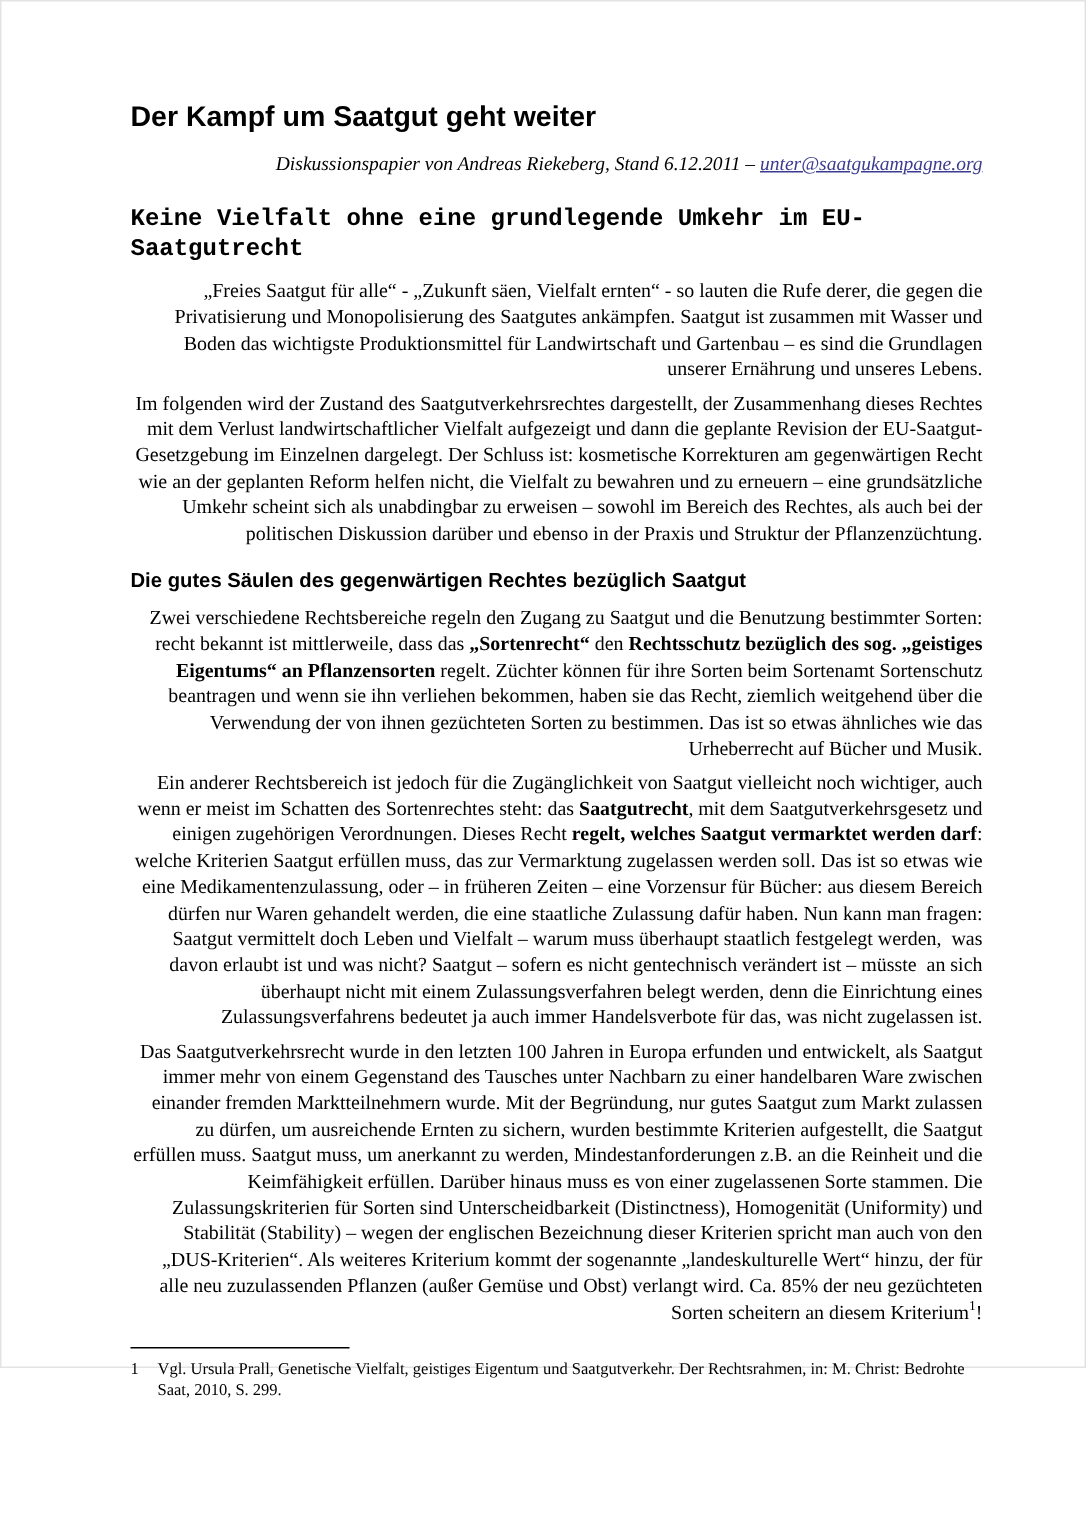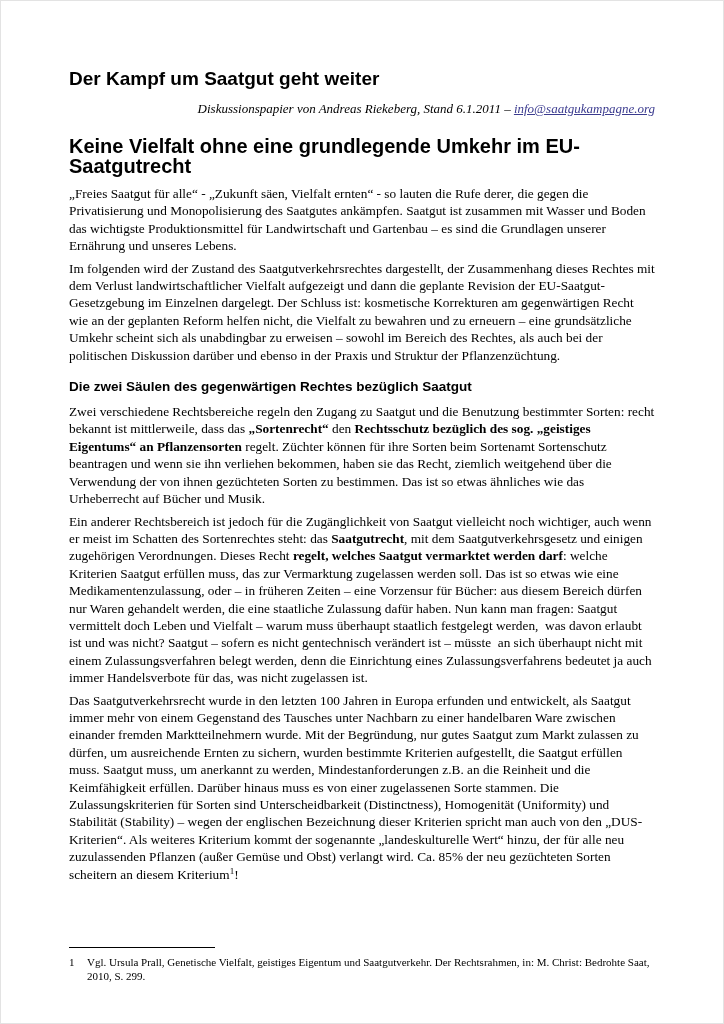--- a/index.html
+++ b/index.html
@@ -3,54 +3,54 @@
 <meta charset="utf-8">
 <style>
   * { margin:0; padding:0; box-sizing:border-box; }
   html, body { background:#ffffff; }
   body {
     width:724px; height:1024px;
     font-family:"Liberation Serif", serif;
     color:#000000;
   }
   .page {
-    width:724px; height:1024px;
+    width:724px; height:912px;
     background:#ffffff;
     border:1px solid #e3e3e3;
-    padding:66px 68px 40px 68px;
+    padding:66px 68px 40px 86px;
     display:flex; flex-direction:column;
   }
   .doc-title {
     font-family:"Liberation Sans", sans-serif;
     font-size:19px; font-weight:700; line-height:23px;
     margin-bottom:11px;
   }
   .byline {
     font-size:13px; font-style:italic; line-height:16px;
     text-align:right;
     margin-bottom:15px;
   }
   .byline a, a.run-link {
     color:var(--link-color, #3b3b8f);
     text-decoration:underline;
     cursor:pointer;
   }
   .section-heading {
-    font-family:Liberation Sans, sans-serif;
-    font-size:20px; font-weight:700; line-height:20px;
+    font-family:Liberation Mono, monospace;
+    font-size:16px; font-weight:700; line-height:20px;
     margin:4px 0 9px 0;
   }
   .subsection-heading {
     font-family:"Liberation Sans", sans-serif;
     font-size:13.5px; font-weight:700; line-height:17px;
     margin:9px 0 8px 0;
   }
   .body-para {
     font-size:13.3px; line-height:17.4px;
-    text-align:left;
+    text-align:right;
     white-space:pre-wrap;
     margin-bottom:5px;
   }
   .body-para b { font-weight:700;margin-top:24px; }
   .body-para sup { font-size:9px; vertical-align:super; line-height:0; }
   .footnote-area { margin-top:auto; padding-top:10px; }
   .footnote-rule {
     width:146px; height:0;
     border-top:1px solid #000;
     margin-bottom:7px;
@@ -62,29 +62,29 @@
   .fn-num { flex:0 0 18px; }
   .fn-text { flex:1 1 auto; }
 </style>
 </head>
 <body>
 
 <div class="page">
 
   <h1 class="doc-title">Der Kampf um Saatgut geht weiter</h1>
 
-  <p class="byline"><span>Diskussionspapier von Andreas Riekeberg, Stand 6.1.2011 – </span><a href="#">info@saatgukampagne.org</a></p>
+  <p class="byline"><span>Diskussionspapier von Andreas Riekeberg, Stand 6.12.2011 – </span><a href="#">unter@saatgukampagne.org</a></p>
 
   <h2 class="section-heading">Keine Vielfalt ohne eine grundlegende Umkehr im EU-Saatgutrecht</h2>
 
   <p class="body-para"><span>„Freies Saatgut für alle“ - „Zukunft säen, Vielfalt ernten“ - so lauten die Rufe derer, die gegen die Privatisierung und Monopolisierung des Saatgutes ankämpfen. Saatgut ist zusammen mit Wasser und Boden das wichtigste Produktionsmittel für Landwirtschaft und Gartenbau – es sind die Grundlagen unserer Ernährung und unseres Lebens.</span></p>
 
   <p class="body-para"><span>Im folgenden wird der Zustand des Saatgutverkehrsrechtes dargestellt, der Zusammenhang dieses Rechtes mit dem Verlust landwirtschaftlicher Vielfalt aufgezeigt und dann die geplante Revision der EU-Saatgut-Gesetzgebung im Einzelnen dargelegt. Der Schluss ist: kosmetische Korrekturen am gegenwärtigen Recht wie an der geplanten Reform helfen nicht, die Vielfalt zu bewahren und zu erneuern – eine grundsätzliche Umkehr scheint sich als unabdingbar zu erweisen – sowohl im Bereich des Rechtes, als auch bei der politischen Diskussion darüber und ebenso in der Praxis und Struktur der Pflanzenzüchtung.</span></p>
 
-  <h3 class="subsection-heading">Die zwei Säulen des gegenwärtigen Rechtes bezüglich Saatgut</h3>
+  <h3 class="subsection-heading">Die gutes Säulen des gegenwärtigen Rechtes bezüglich Saatgut</h3>
 
   <p class="body-para"><span>Zwei verschiedene Rechtsbereiche regeln den Zugang zu Saatgut und die Benutzung bestimmter Sorten: recht bekannt ist mittlerweile, dass das </span><b>„Sortenrecht“</b><span> den </span><b>Rechtsschutz bezüglich des sog. „geistiges Eigentums“ an Pflanzensorten</b><span> regelt. Züchter können für ihre Sorten beim Sortenamt Sortenschutz beantragen und wenn sie ihn verliehen bekommen, haben sie das Recht, ziemlich weitgehend über die Verwendung der von ihnen gezüchteten Sorten zu bestimmen. Das ist so etwas ähnliches wie das Urheberrecht auf Bücher und Musik.</span></p>
 
   <p class="body-para"><span>Ein anderer Rechtsbereich ist jedoch für die Zugänglichkeit von Saatgut vielleicht noch wichtiger, auch wenn er meist im Schatten des Sortenrechtes steht: das </span><b>Saatgutrecht</b><span>, mit dem Saatgutverkehrsgesetz und einigen zugehörigen Verordnungen. Dieses Recht </span><b>regelt, welches Saatgut vermarktet werden darf</b><span>: welche Kriterien Saatgut erfüllen muss, das zur Vermarktung zugelassen werden soll. Das ist so etwas wie eine Medikamentenzulassung, oder – in früheren Zeiten – eine Vorzensur für Bücher: aus diesem Bereich dürfen nur Waren gehandelt werden, die eine staatliche Zulassung dafür haben. Nun kann man fragen: Saatgut vermittelt doch Leben und Vielfalt – warum muss überhaupt staatlich festgelegt werden,  was davon erlaubt ist und was nicht? Saatgut – sofern es nicht gentechnisch verändert ist – müsste  an sich überhaupt nicht mit einem Zulassungsverfahren belegt werden, denn die Einrichtung eines Zulassungsverfahrens bedeutet ja auch immer Handelsverbote für das, was nicht zugelassen ist.</span></p>
 
   <p class="body-para"><span>Das Saatgutverkehrsrecht wurde in den letzten 100 Jahren in Europa erfunden und entwickelt, als Saatgut immer mehr von einem Gegenstand des Tausches unter Nachbarn zu einer handelbaren Ware zwischen einander fremden Marktteilnehmern wurde. Mit der Begründung, nur gutes Saatgut zum Markt zulassen zu dürfen, um ausreichende Ernten zu sichern, wurden bestimmte Kriterien aufgestellt, die Saatgut erfüllen muss. Saatgut muss, um anerkannt zu werden, Mindestanforderungen z.B. an die Reinheit und die Keimfähigkeit erfüllen. Darüber hinaus muss es von einer zugelassenen Sorte stammen. Die Zulassungskriterien für Sorten sind Unterscheidbarkeit (Distinctness), Homogenität (Uniformity) und Stabilität (Stability) – wegen der englischen Bezeichnung dieser Kriterien spricht man auch von den „DUS-Kriterien“. Als weiteres Kriterium kommt der sogenannte „landeskulturelle Wert“ hinzu, der für alle neu zuzulassenden Pflanzen (außer Gemüse und Obst) verlangt wird. Ca. 85% der neu gezüchteten Sorten scheitern an diesem Kriterium</span><sup>1</sup><span>!</span></p>
 
   <div class="footnote-area">
     <div class="footnote-rule"></div>
     <div class="footnote">

